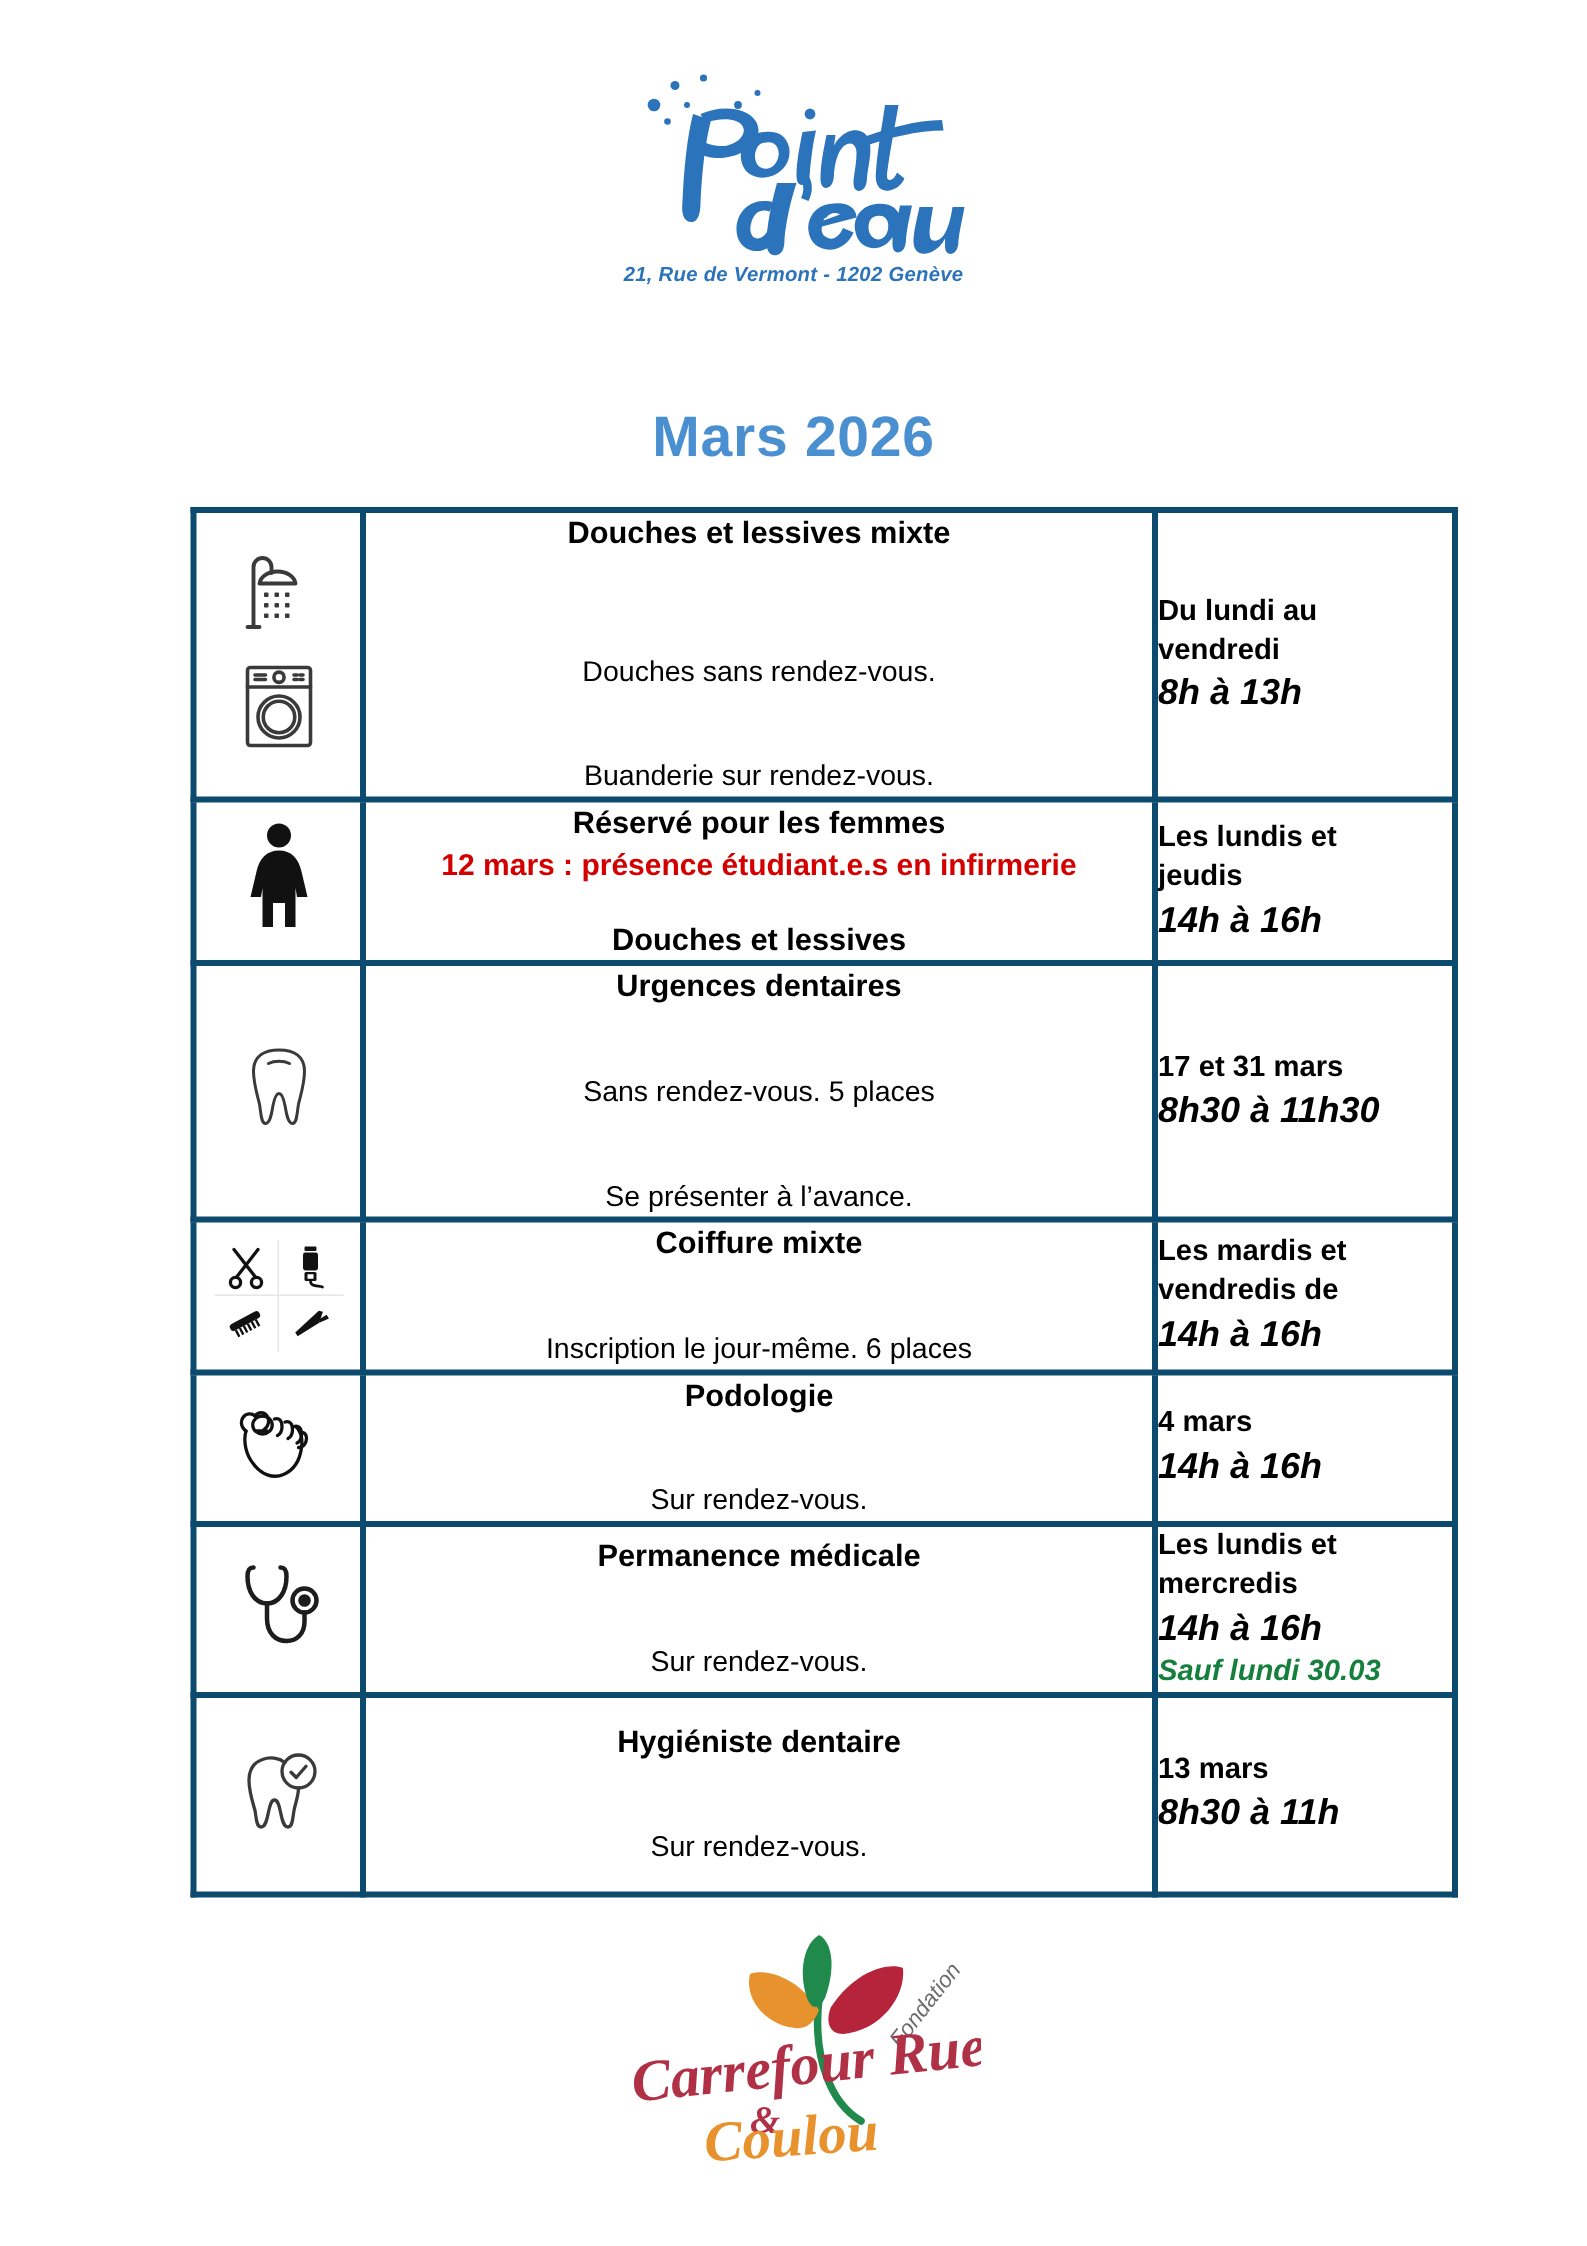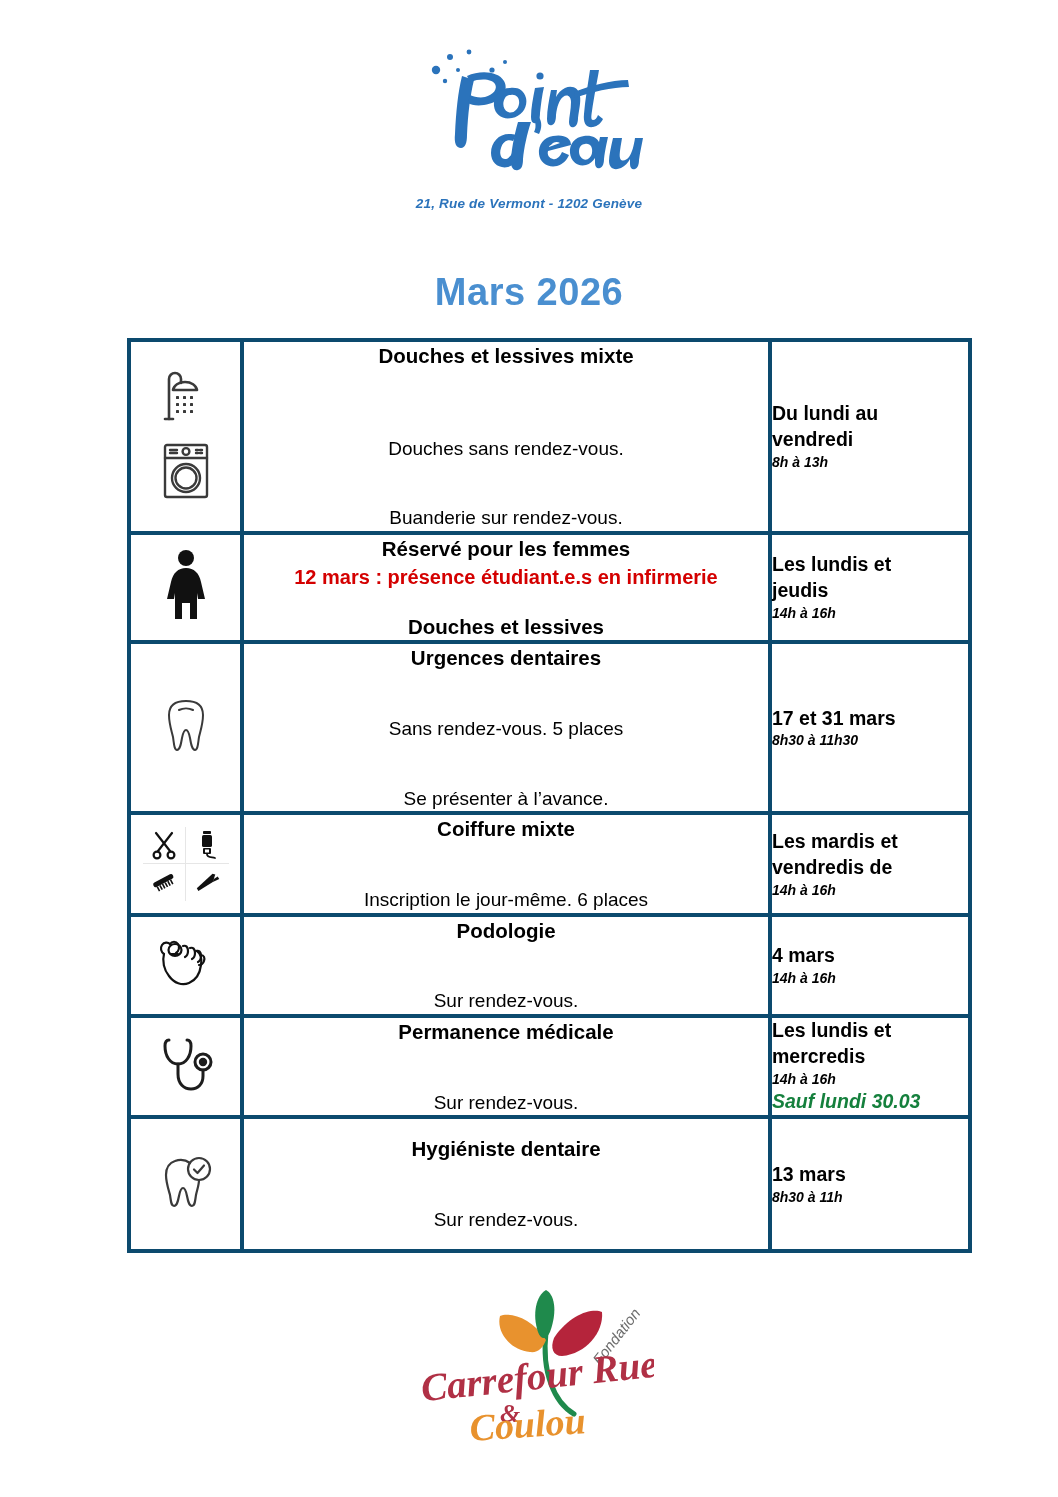--- a/index.html
+++ b/index.html
@@ -36,21 +36,21 @@
     margin: 0 auto;
   }
   .logo-mark svg { display: block; }
   .logo-address {
     font-family: "Liberation Sans", sans-serif;
     font-style: italic;
     font-weight: bold;
     font-size: 13.5px;
     color: #2b73bb;
     letter-spacing: 0.2px;
-    margin-top: 21px;
+    margin-top: 0;
     white-space: nowrap;
   }
 
   
   .page-title {
     position: absolute;
     top: 243px;
     left: 0;
     width: 1058px;
     text-align: center;
@@ -112,21 +112,21 @@
   }
   .gap-lg { height: 22px; }
   .gap-md { height: 16px; }
 
   .when-day {
     font-size: 19.5px;
     font-weight: bold;
     line-height: 1.33;
   }
   .when-time {
-    font-size: 14px;
+    font-size: 24px;
     font-weight: bold;
     font-style: italic;
     line-height: 1.33;
   }
   .when-note {
     font-size: 19.5px;
     font-weight: bold;
     font-style: italic;
     line-height: 1.33;
   }

